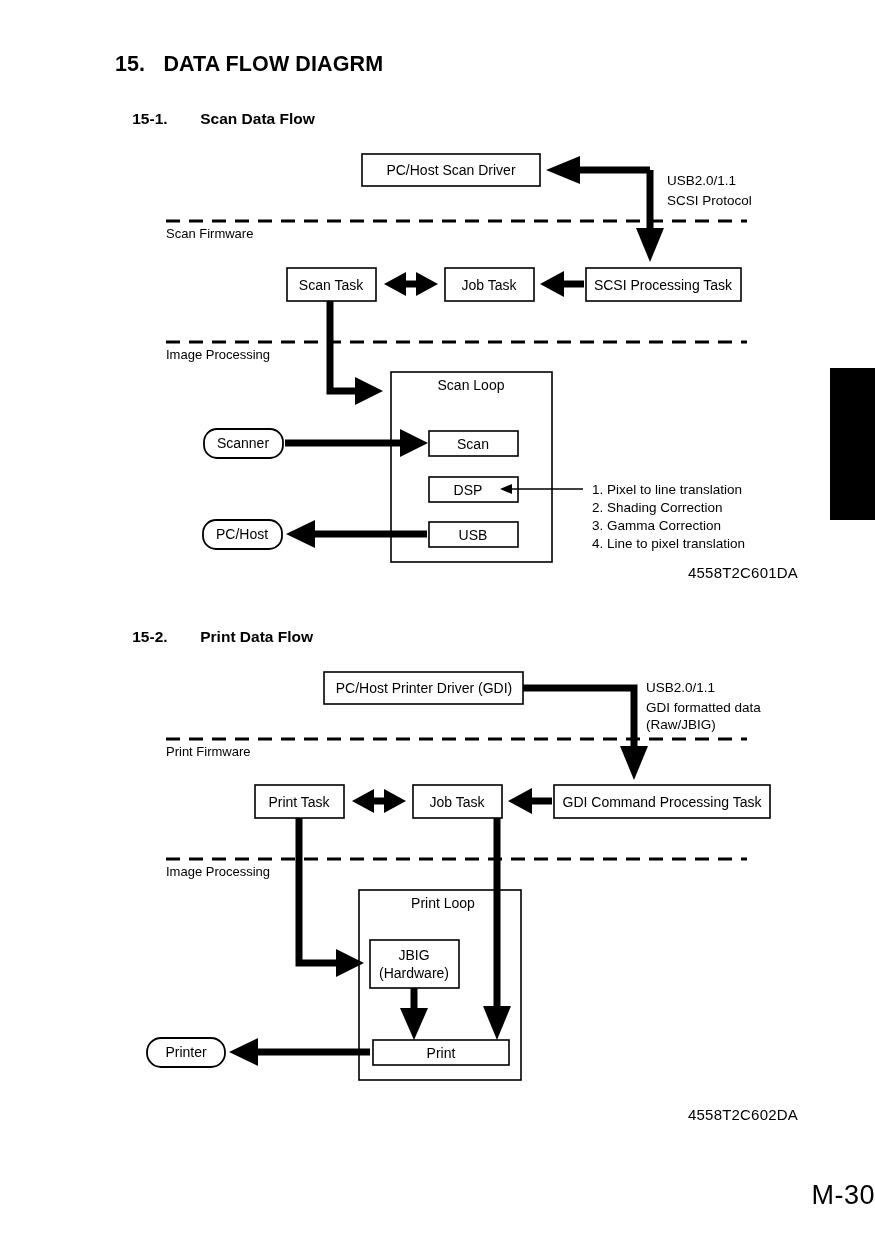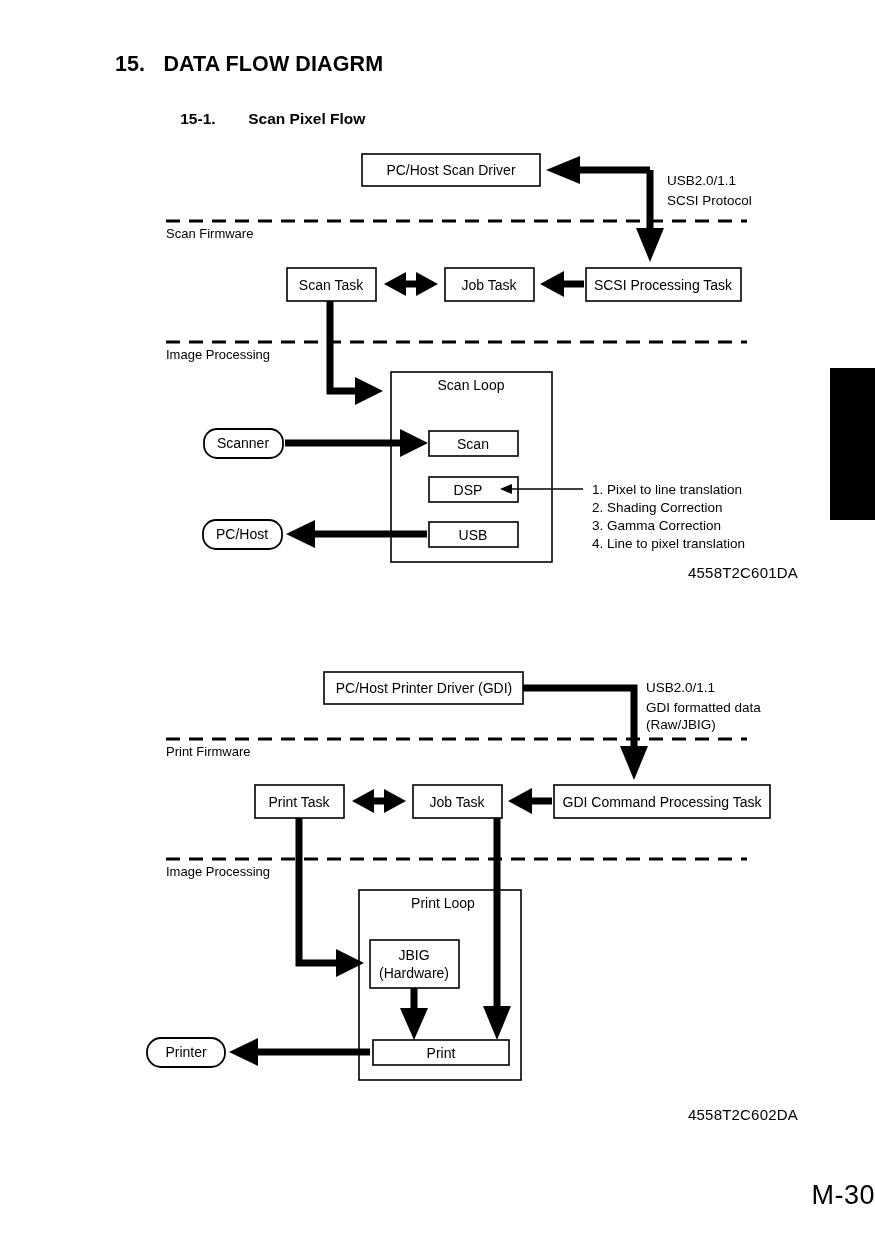--- a/index.html
+++ b/index.html
@@ -32,21 +32,21 @@
     white-space: pre;
   }
   .h2 {
     position: absolute;
     font-size: 15.5px;
     font-weight: bold;
     white-space: pre;
   }
   .h2-a { left: 115px; top: 92px; }
   .h2-b { left: 115px; top: 610px; }
-  .h2 .num { display: inline-block; width: 68px; margin-left: 48px; }
+  .h2 .num { display: inline-block; width: 68px; }
 
   
   .page-num {
     position: absolute;
     left: 0;
     top: 1180px;
     width: 875px;
     text-align: right;
     font-size: 27px;
     letter-spacing: 0.5px;
@@ -124,23 +124,26 @@
   .solidfill { fill: #000000; }
 </style>
 </head>
 <body>
 
 <div class="page">
 
   <div class="h1">15.   DATA FLOW DIAGRM</div>
 
   <div class="h2 h2-a">
-    <span class="num">15-1.</span><span>Scan Pixel Flow</span>
+    <span class="num">15-1.</span><span>Scan Data Flow</span>
   </div>
 
+  <div class="h2 h2-b">
+    <span class="num">15-2.</span><span>Print Data Flow</span>
+  </div>
 
   <div class="edge-tab"></div>
 
   <div class="fig-id fig-id-1">4558T2C601DA</div>
   <div class="fig-id fig-id-2">4558T2C602DA</div>
 
   <div class="page-num">M-30</div>
 
   <svg class="diagram" viewBox="0 0 875 1240">
 

